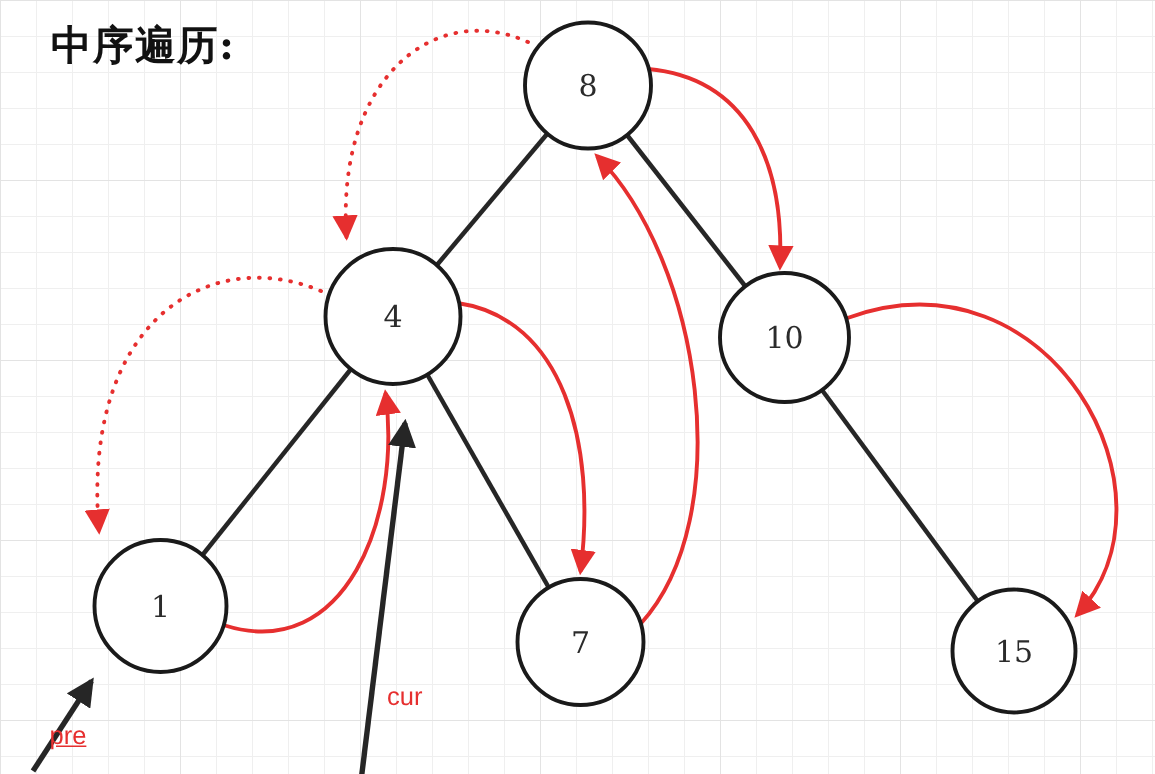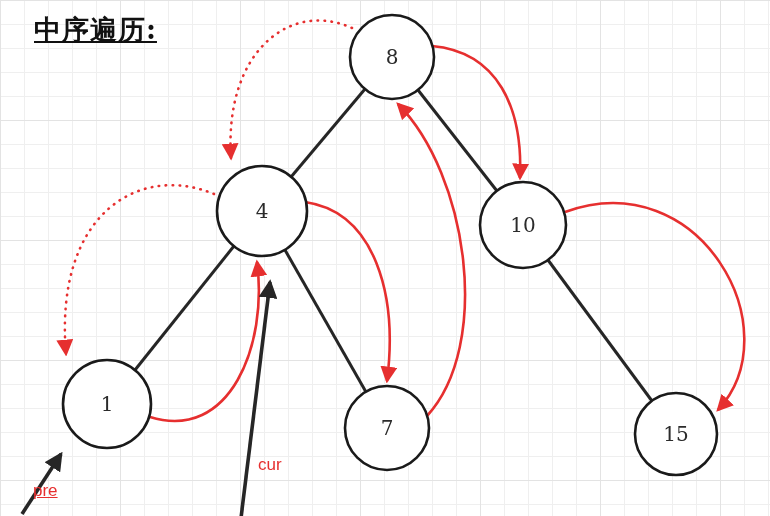--- a/index.html
+++ b/index.html
@@ -32,21 +32,20 @@
   .title {
     position: absolute;
     left: 34px;
     top: 12px;
     font-family: "DejaVu Serif", "Liberation Serif", serif;
     font-weight: bold;
     font-size: 27px;
     color: #111111;
     letter-spacing: 1px;
     white-space: nowrap;
-    text-decoration: underline;
   }
   .ptr-label {
     position: absolute;
     color: #e62f2f;
     font-size: 17px;
     font-family: "Liberation Sans", sans-serif;
     white-space: nowrap;
   }
   .ptr-label.pre { left: 33px; top: 481px; text-decoration: underline; }
   .ptr-label.cur { left: 258px; top: 455px; text-align: center; }

